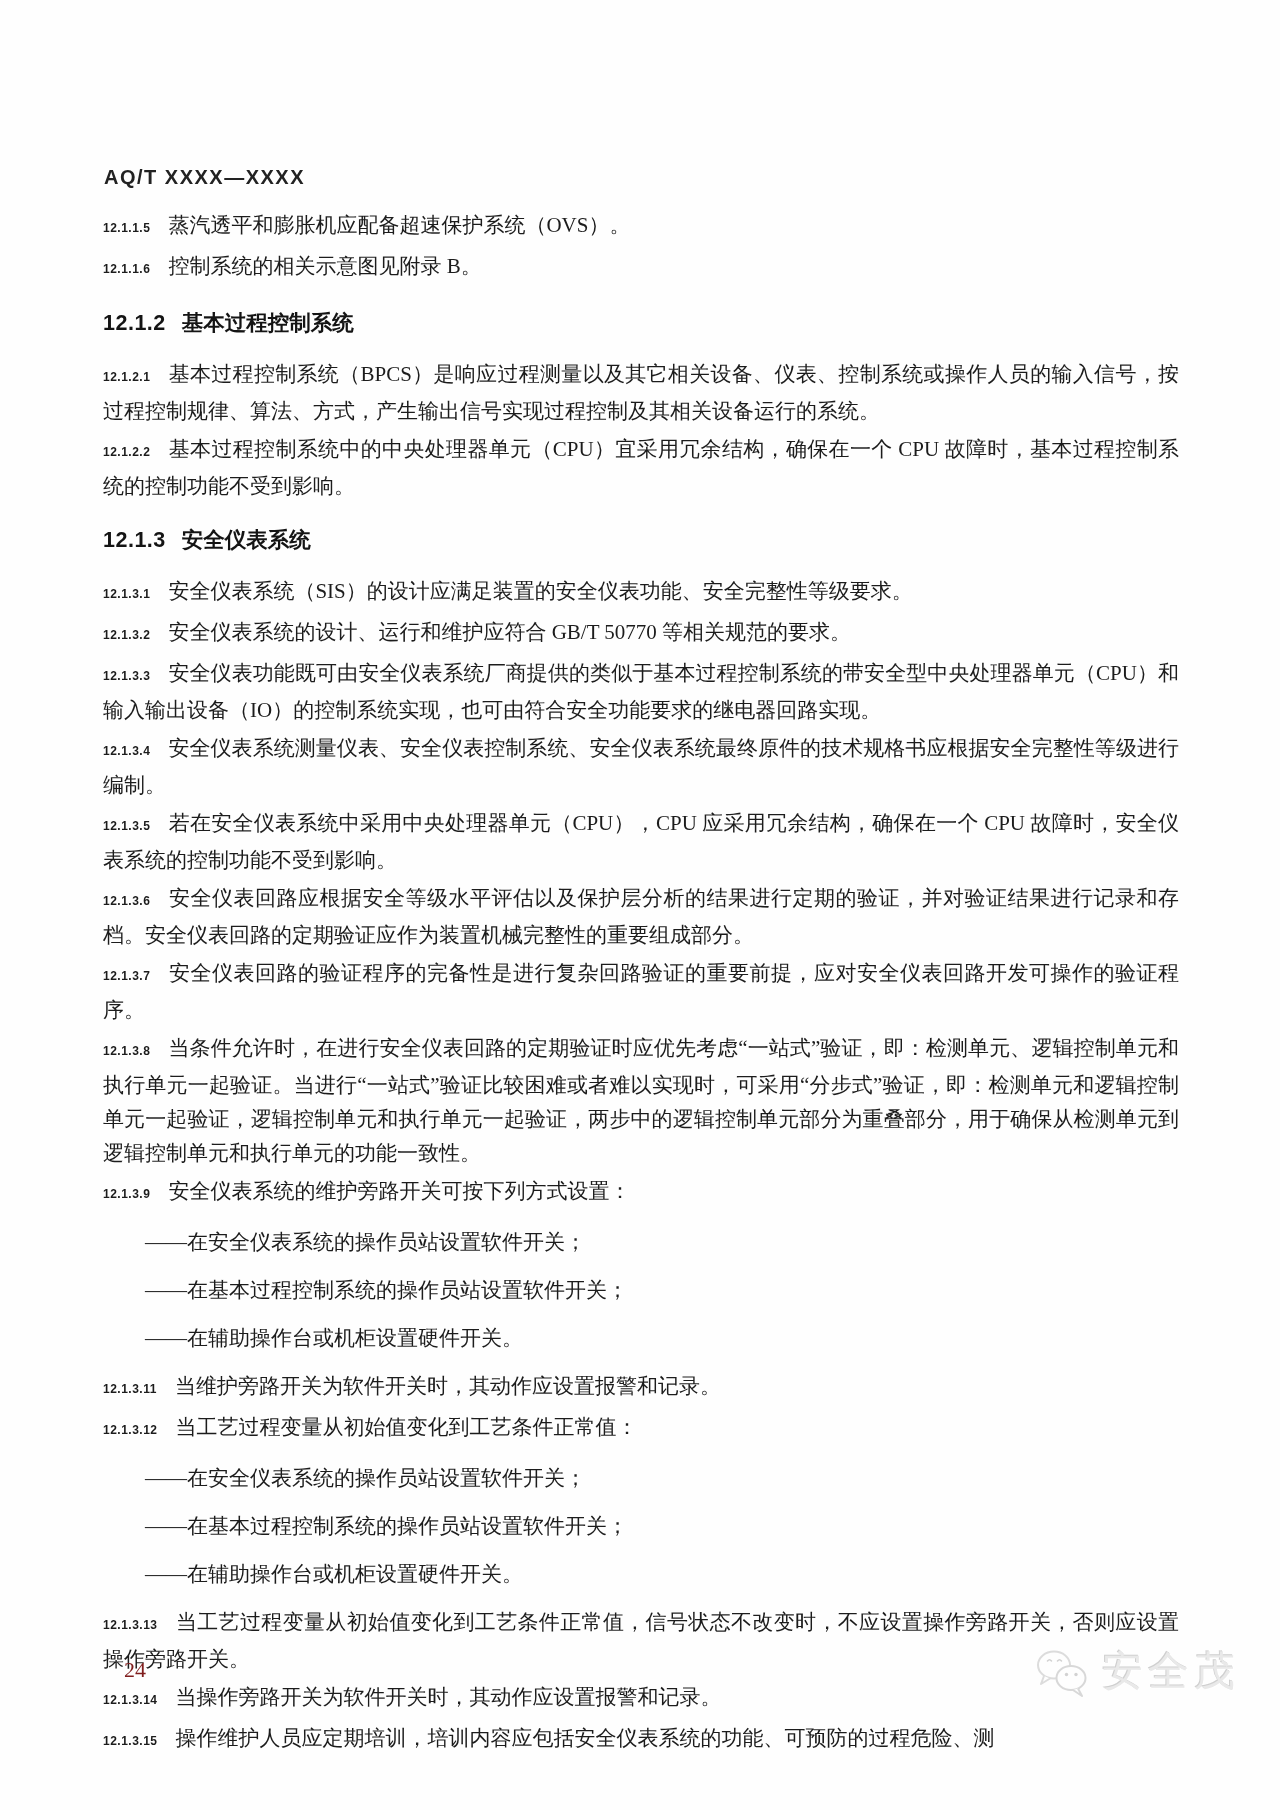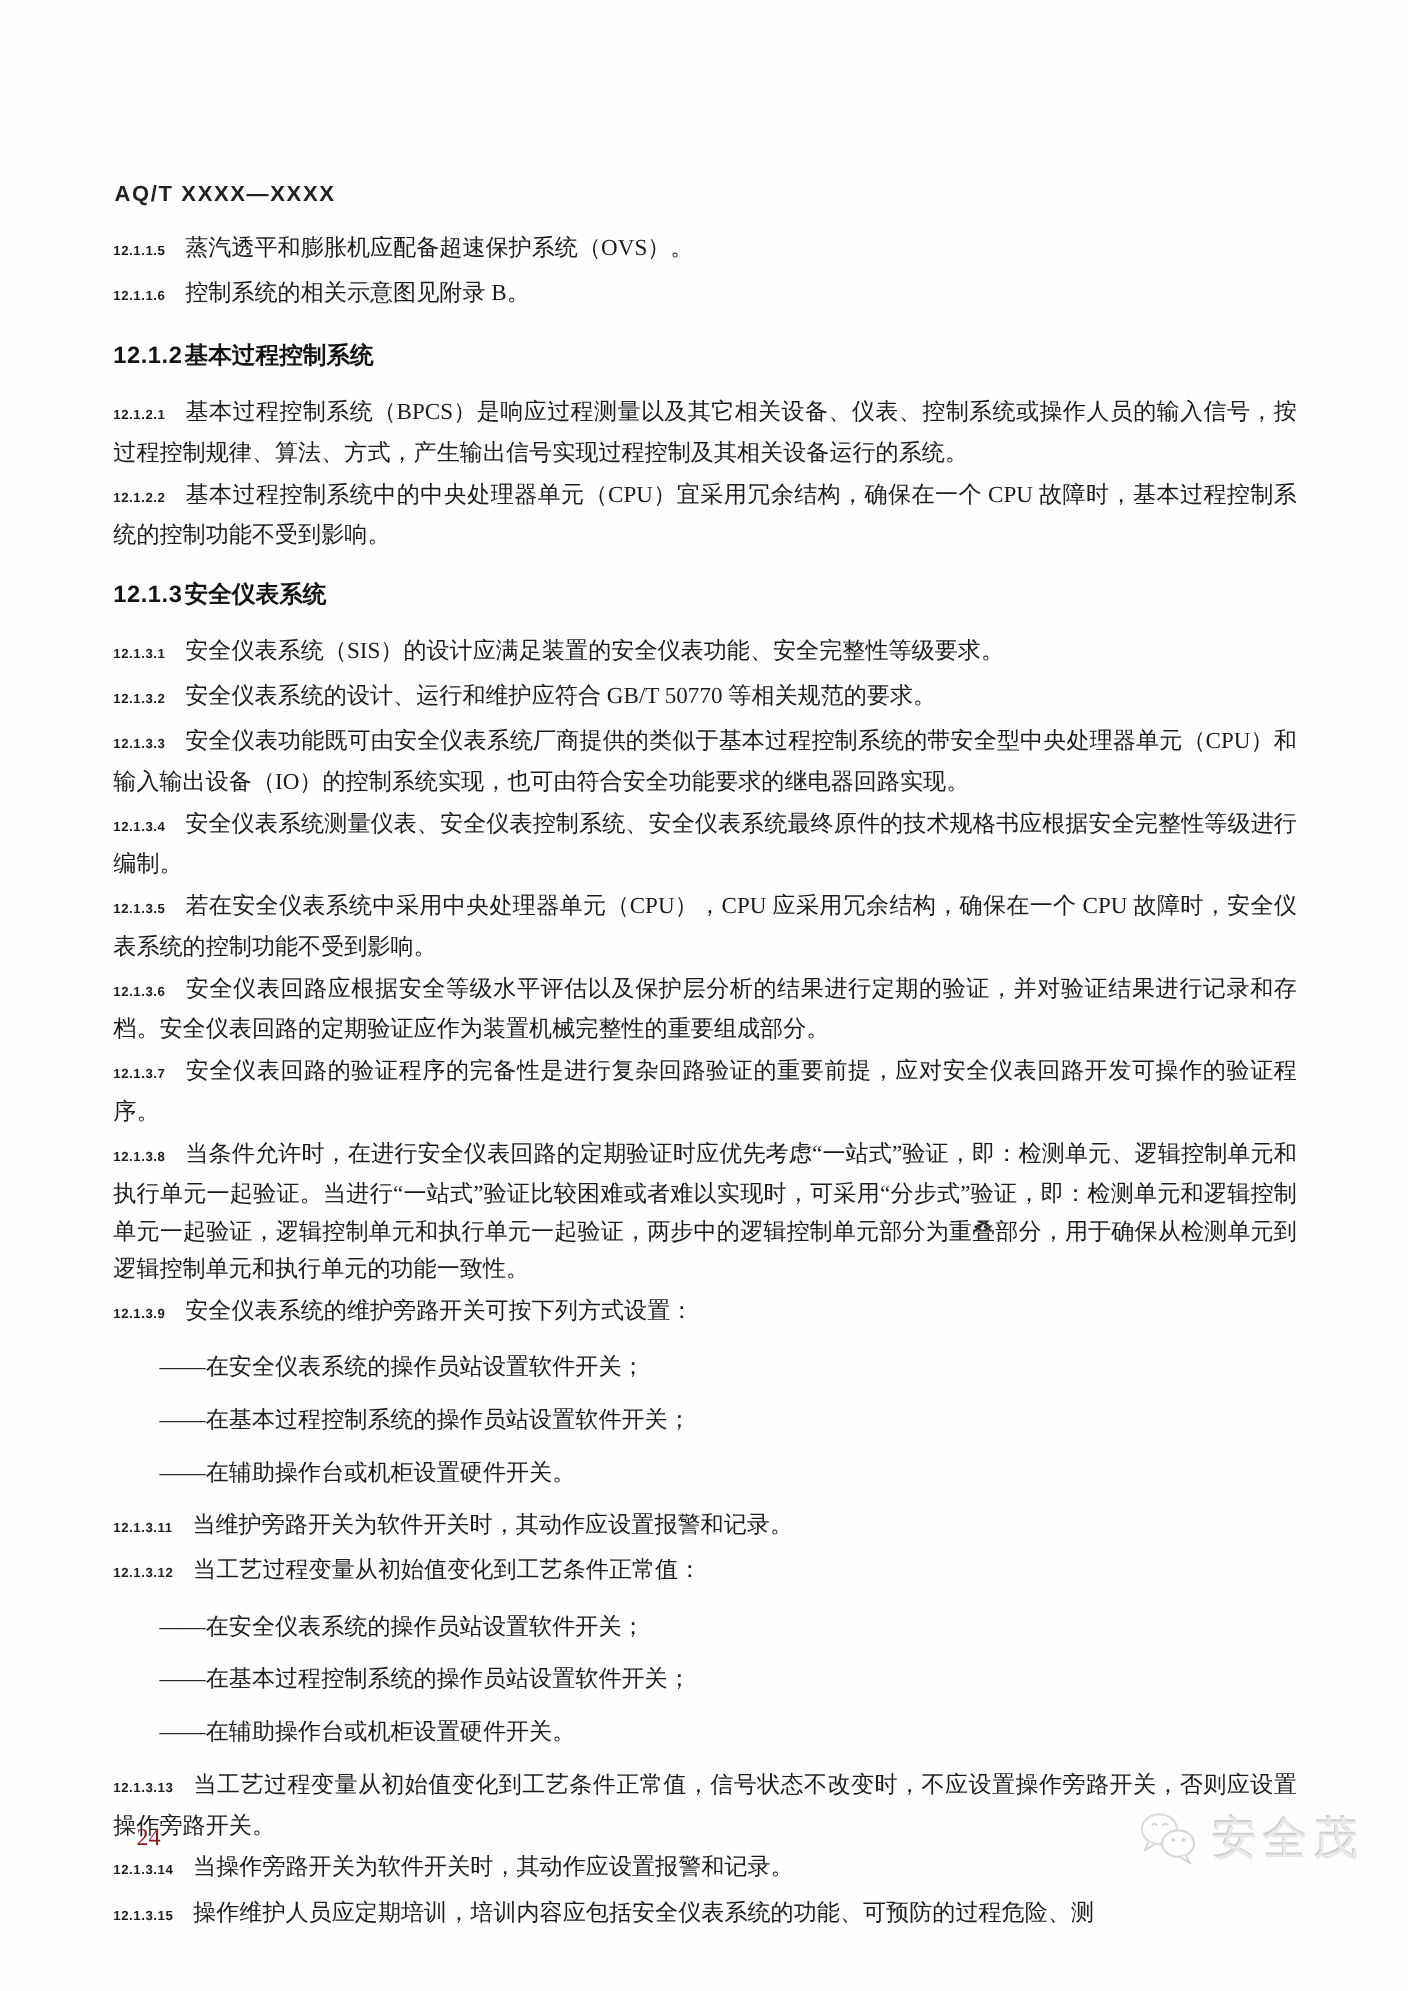--- a/index.html
+++ b/index.html
@@ -53,21 +53,21 @@
   }
   .heading {
     margin: 20px 0 17px 0;
     font-family: "Liberation Sans", "DejaVu Sans", sans-serif;
     font-weight: 700;
     font-size: 21.5px;
     line-height: 34px;
     color: #141414;
   }
   .heading .num {
-    margin-right: 2px;
+    margin-right: 16px;
     letter-spacing: 0.5px;
     white-space: nowrap;
   }
   .dash-item {
     margin: 14px 0;
     padding-left: 42px;
     font-size: 21px;
     line-height: 34px;
   }
   
@@ -78,21 +78,21 @@
     font-size: 22px;
     color: #7f1d1d;
     font-family: "Liberation Serif", "DejaVu Serif", serif;
   }
   
   .watermark {
     position: absolute;
     top: 1644px;
     right: 40px;
     display: flex;
-    align-items: flex-start;
+    align-items: center;
     gap: 12px;
     user-select: none;
   }
   .watermark .wm-label {
     font-family: "Liberation Sans", "DejaVu Sans", sans-serif;
     font-size: 41px;
     letter-spacing: 5px;
     color: #e9e9e9;
     text-shadow: -1px -1px 0 rgba(150,150,150,0.45), 1px 1px 0 #ffffff;
     white-space: nowrap;

